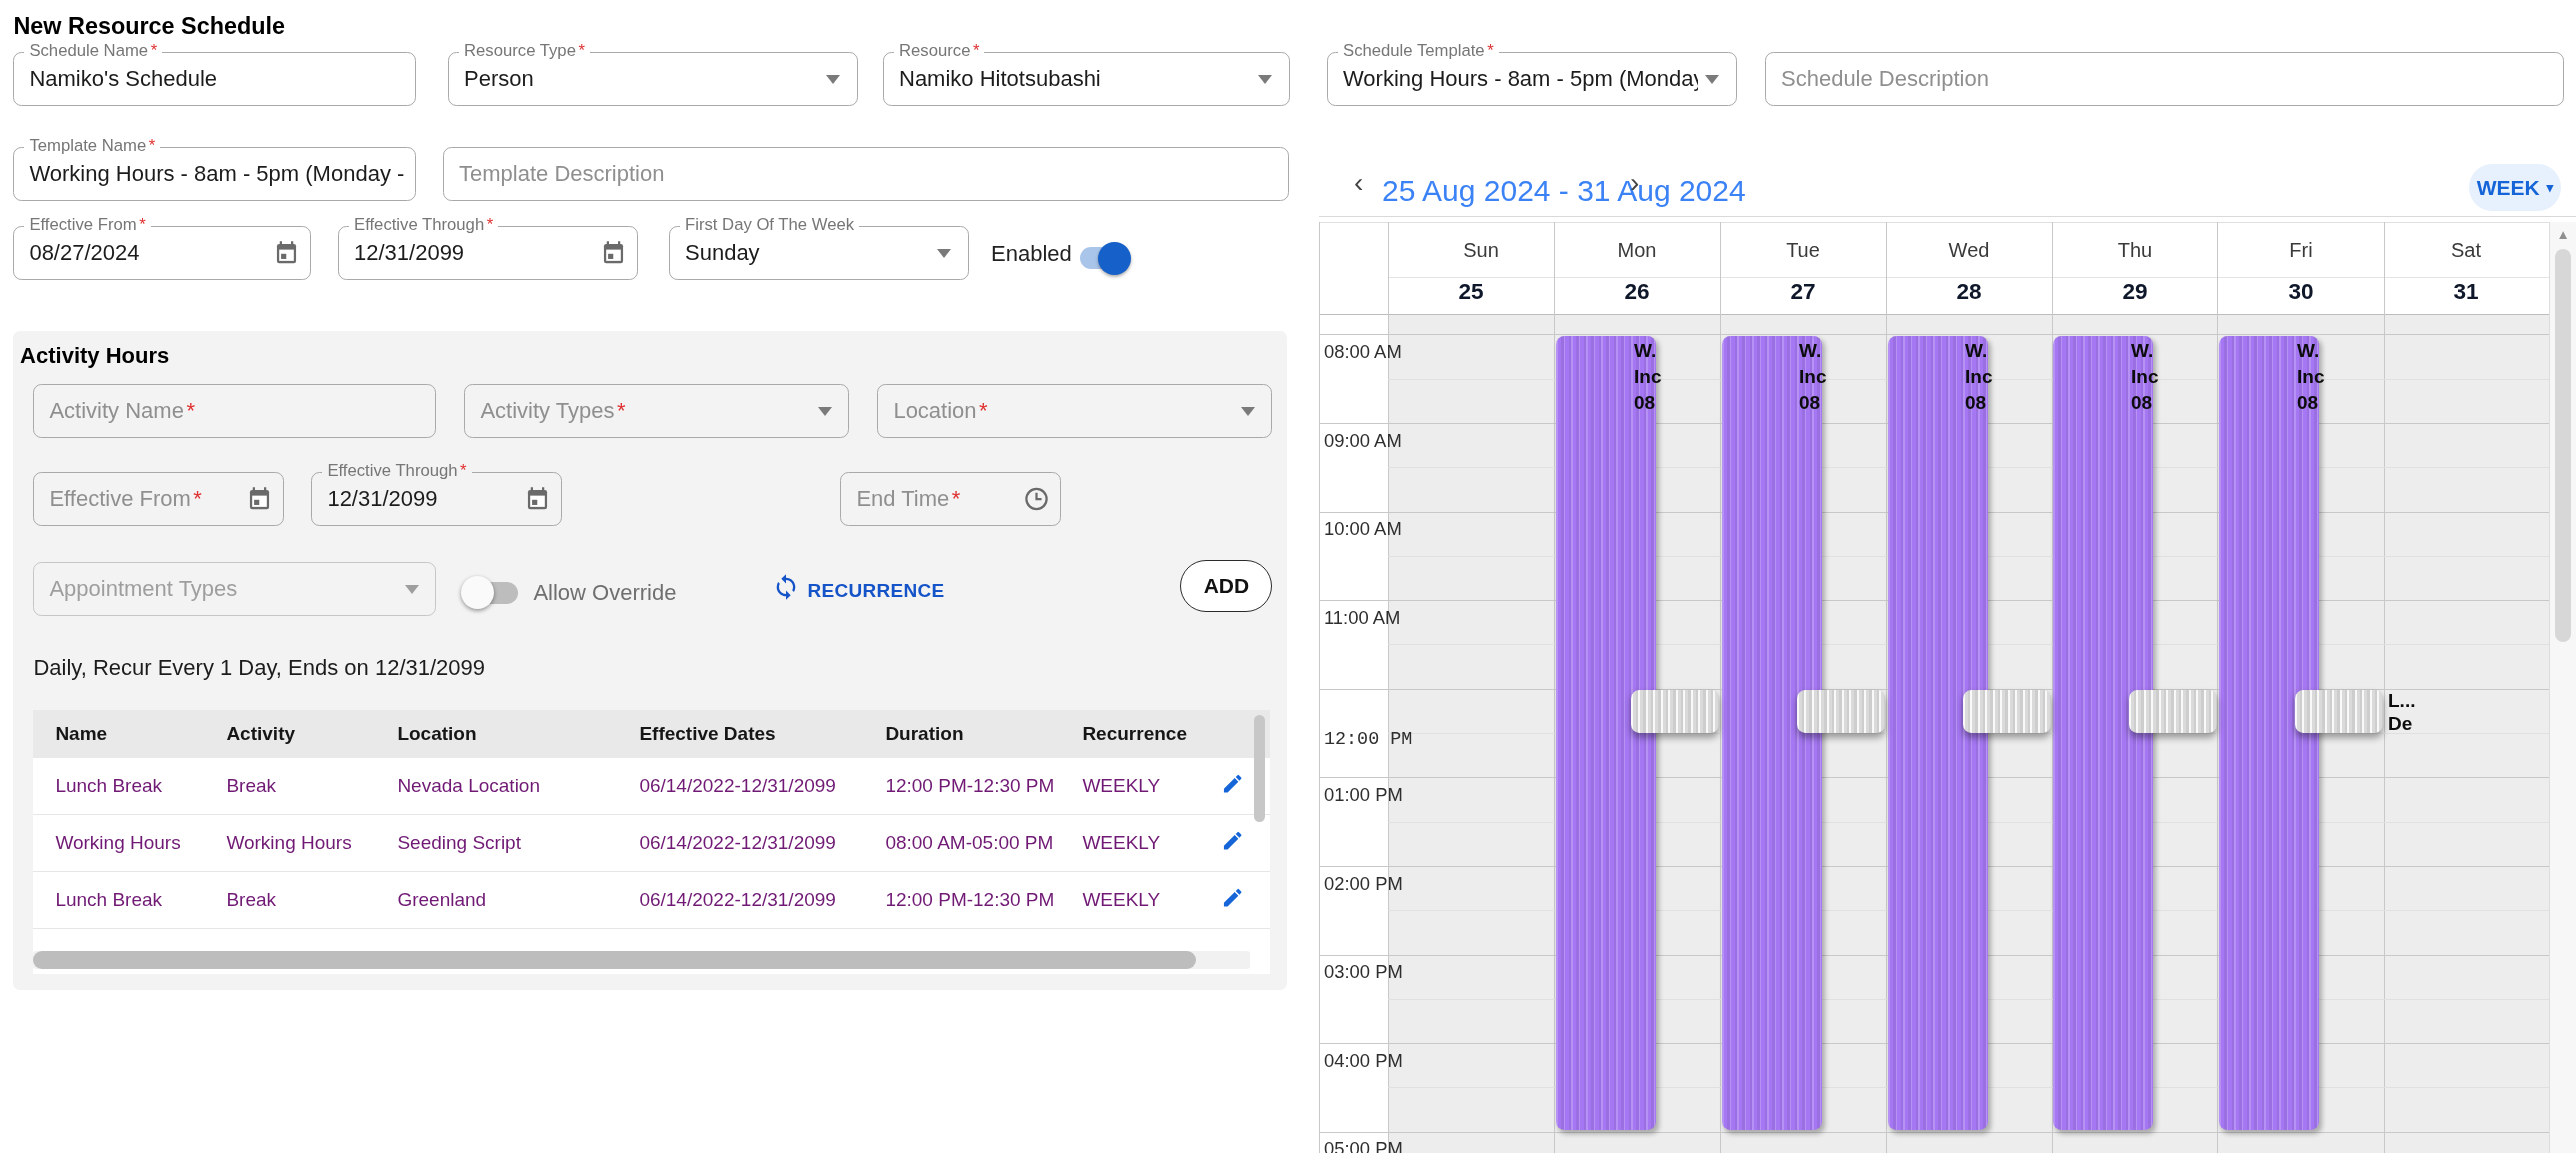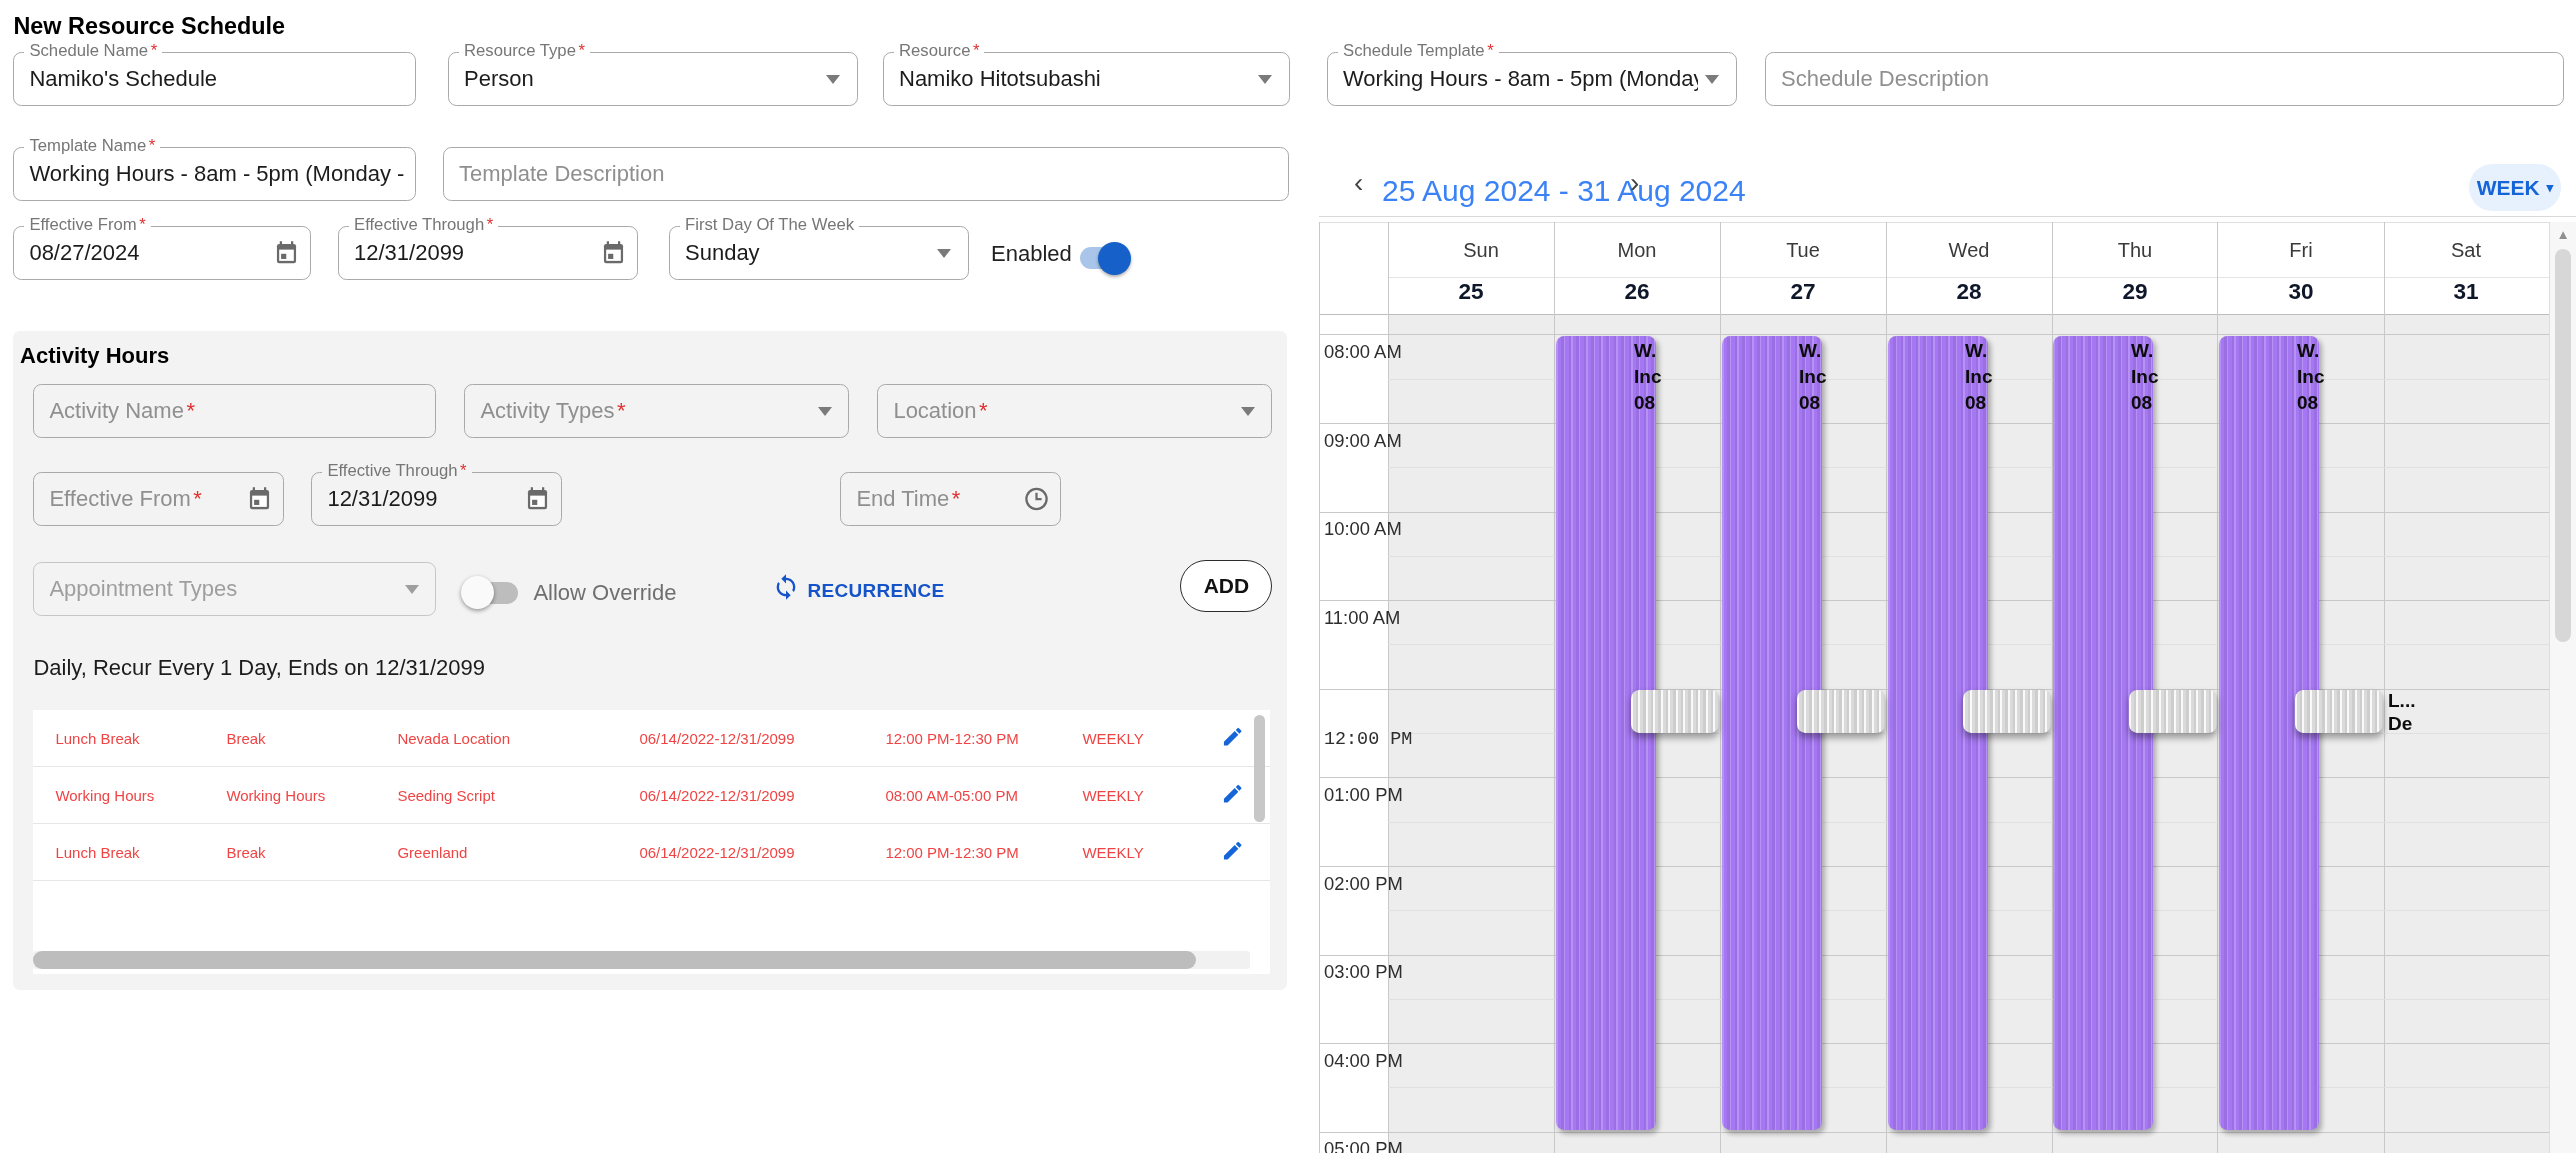--- a/index.html
+++ b/index.html
@@ -28,21 +28,21 @@
   .panel{position:absolute;left:13.4px;top:331px;width:1274px;height:659px;background:#f3f3f3;border-radius:6.7px}
   .linkblue{color:#1553c9;font-weight:bold;font-size:19px;letter-spacing:0.3px}
   .addbtn{position:absolute;width:90px;height:50px;border:1.7px solid #2b2b2b;border-radius:26px;
           background:#fff;font-size:21px;font-weight:bold;color:#111;display:flex;align-items:center;justify-content:center}
   
   .tblwrap{position:absolute;left:20px;top:379px;width:1237px;height:264px;background:#fff}
   .thead{display:grid;grid-template-columns:171px 171px 242px 246px 197px 139px 1fr;
          padding-left:22px;height:48px;background:#e9e9e9;align-items:center;
          font-weight:bold;font-size:19px;color:#161616}
   .trow{display:grid;grid-template-columns:171px 171px 242px 246px 197px 139px 1fr;
-        padding-left:22px;height:56px;align-items:center;font-size:15px;color:#ef4444;
+        padding-left:22px;height:56px;align-items:center;font-size:19px;color:#701a75;
         border-bottom:0.8px solid #e6e6e6;background:#fff}
   .tcell{white-space:nowrap;overflow:hidden}
   .vthumb{position:absolute;right:5px;top:5px;width:11.7px;height:107px;border-radius:5.9px;background:#c7c7c7}
   .hscroll{position:absolute;left:0;bottom:5px;height:18.4px;width:1217px;background:#f1f1f1;border-radius:3.3px}
   .hthumb{position:absolute;left:0;top:0;height:18.4px;width:1163px;background:#bdbdbd;border-radius:9.2px}
   
   .calnav{position:absolute;font-size:28px;color:#444;line-height:28px}
   .calrange{position:absolute;font-size:30px;color:#3b82f6}
   .weekbtn{position:absolute;left:2469px;top:164px;width:92px;height:47px;border-radius:23.4px;
            background:#e7f0fd;color:#1565d8;font-weight:bold;font-size:21px;
@@ -198,20 +198,29 @@
   <span class="abs" style="left:759px;top:242px"><svg width="28" height="28" viewBox="0 0 24 24">
         <path fill="#1553c9" d="M12 4V1L8 5l4 4V6c3.31 0 6 2.69 6 6 0 1.01-.25 1.97-.7 2.8l1.46 1.46A7.93 7.93 0 0 0 20 12c0-4.42-3.58-8-8-8zm0 14c-3.31 0-6-2.69-6-6 0-1.01.25-1.97.7-2.8L5.24 7.74A7.93 7.93 0 0 0 4 12c0 4.42 3.58 8 8 8v3l4-4-4-4v3z"></path>
       </svg></span>
   <span class="abs linkblue" style="left:794px;top:249px">RECURRENCE</span>
 
   <div class="addbtn" style="left:1167px;top:229px">ADD</div>
 
   <div class="abs" style="left:20px;top:324px;font-size:22px;color:#1c1c1c">Daily, Recur Every 1 Day, Ends on 12/31/2099</div>
 
   <div class="tblwrap">
+    <div class="thead">
+      <div class="tcell">Name</div>
+      <div class="tcell">Activity</div>
+      <div class="tcell">Location</div>
+      <div class="tcell">Effective Dates</div>
+      <div class="tcell">Duration</div>
+      <div class="tcell">Recurrence</div>
+      <div class="tcell"></div>
+    </div>
     <div id="tbody">
         <div class="trow">
           <div class="tcell">Lunch Break</div>
           <div class="tcell">Break</div>
           <div class="tcell">Nevada Location</div>
           <div class="tcell">06/14/2022-12/31/2099</div>
           <div class="tcell">12:00 PM-12:30 PM</div>
           <div class="tcell">WEEKLY</div>
           <div class="tcell"><svg width="23.4" height="23.4" viewBox="0 0 24 24">
               <path fill="#1565d8" d="M3 17.25V21h3.75L17.81 9.94l-3.75-3.75L3 17.25zM20.71 7.04a1 1 0 0 0 0-1.41l-2.34-2.34a1 1 0 0 0-1.41 0l-1.83 1.83 3.75 3.75 1.83-1.83z"></path>

